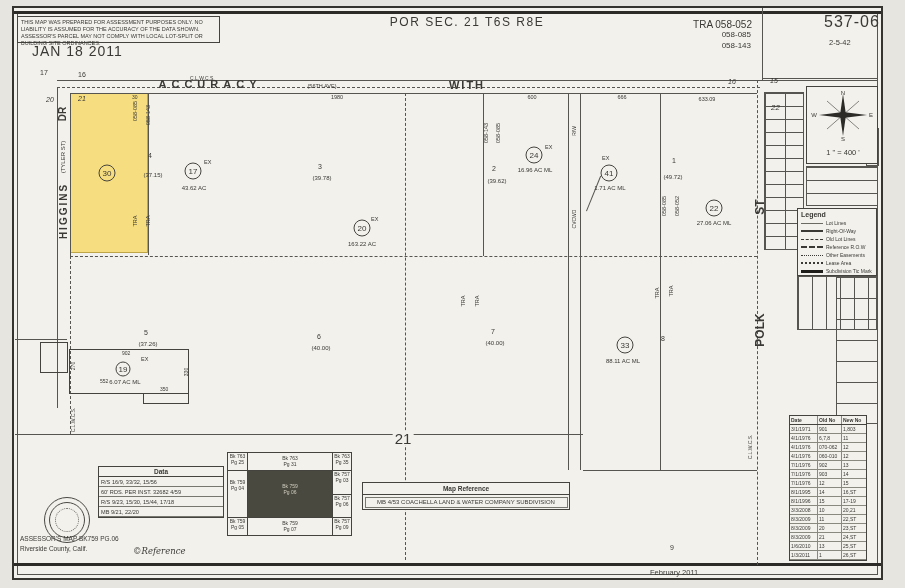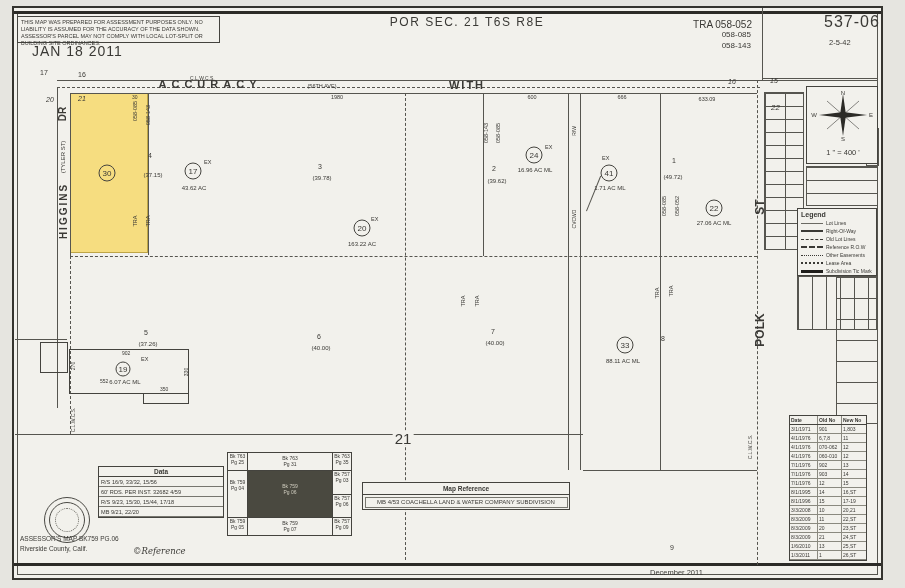--- a/index.html
+++ b/index.html
@@ -415,14 +415,14 @@
           <span class="c2">1</span>
           <span class="c3">26,ST</span>
         </div>
     </div>
   </div>
 
   <div class="seal"></div>
   <div class="lab" style="left:20px;top:536px;font-size:6.5px">ASSESSOR'S MAP BK759 PG.06</div>
   <div class="lab" style="left:20px;top:546px;font-size:6.5px">Riverside County, Calif.</div>
   <div class="lab script" style="left:133px;top:547px;font-size:8.5px">©Reference</div>
-  <div class="lab" style="left:650px;top:569px;font-size:7.5px">December 2011</div>
+  <div class="lab" style="left:650px;top:569px;font-size:7.5px">February 2011</div>
 </div>
 
 </body></html>

